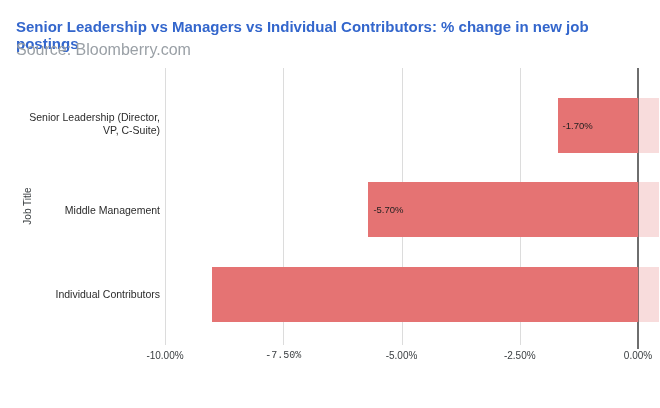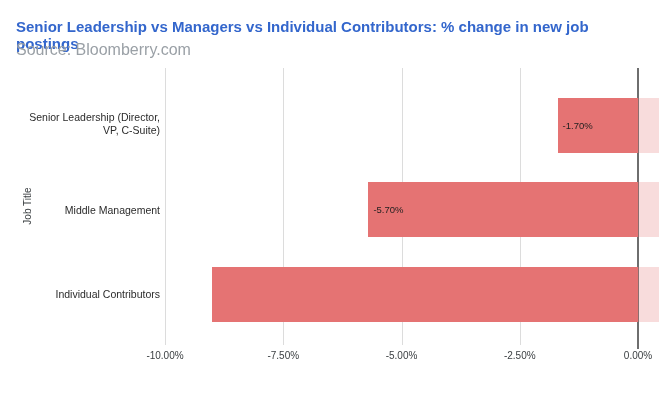--- a/index.html
+++ b/index.html
@@ -73,18 +73,18 @@
     </div>
 
   <div id="cat-labels">
       <div class="cat-label" style="top: 124px; text-align: right;">Senior Leadership (Director, VP, C-Suite)</div>
       <div class="cat-label" style="top: 209.75px;">Middle Management</div>
       <div class="cat-label" style="top: 294.25px;">Individual Contributors</div>
     </div>
   <div class="y-axis-title">Job Title</div>
   <div id="x-ticks">
       <div class="x-tick" style="left: 165px;">-10.00%</div>
-      <div class="x-tick" style="left: 283.25px;">-7.50%</div>
+      <div class="x-tick" style="left: 283.25px; font-family: Liberation Mono, monospace;">-7.50%</div>
       <div class="x-tick" style="left: 401.5px;">-5.00%</div>
       <div class="x-tick" style="left: 519.75px;">-2.50%</div>
       <div class="x-tick" style="left: 638px;">0.00%</div>
     </div>
 </div>
 
 </body></html>

